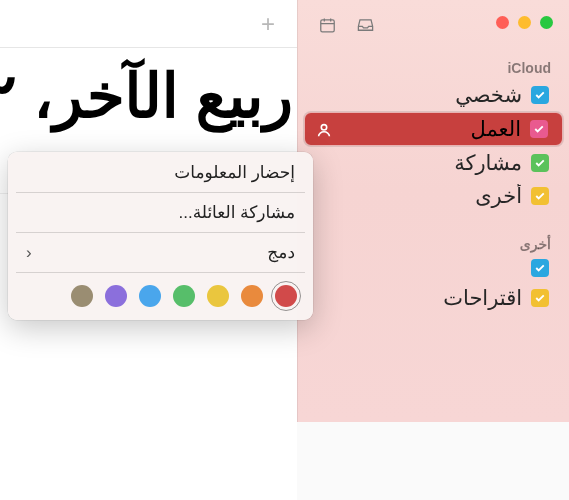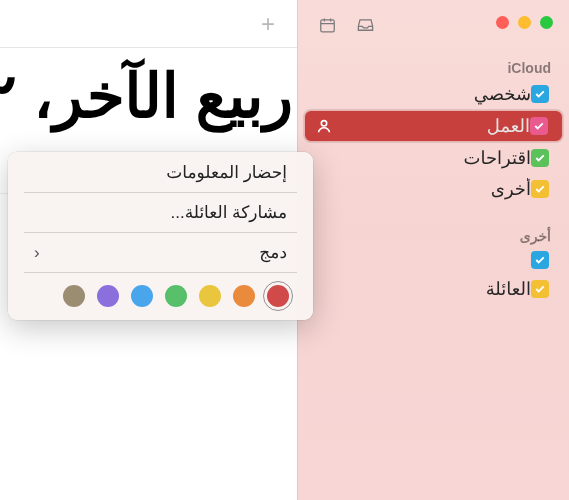--- a/index.html
+++ b/index.html
@@ -1,62 +1,62 @@
 <!DOCTYPE html>
 <html dir="rtl"><head>
 <meta charset="utf-8">
 <style>
 * { margin: 0; padding: 0; box-sizing: border-box; font-family: -apple-system, "SF Pro", "Helvetica Neue", Arial, sans-serif; }
 body { width: 569px; height: 500px; overflow: hidden; background: #fafafa; position: relative; }
 
 
 .sidebar {
-  position: absolute; top: 0; right: 0; width: 272px; height: 500px;
+  position: absolute; top: 0; right: 0; width: 272px; height: 422px;
   background: linear-gradient(180deg, #f9dcd9 0%, #f6d4d2 45%, #f7d6d5 100%);
   border-left: 1px solid rgba(0,0,0,.07);
 }
 
 
 .traffic { position: absolute; top: 16px; right: 16px; display: flex; gap: 9px; flex-direction: row-reverse; }
 .tl { width: 13px; height: 13px; border-radius: 50%; }
 .tl-close { background: #ff5f57; }
 .tl-min { background: #febc2e; }
 .tl-max { background: #28c840; }
 
 
 .tool-icons { position: absolute; top: 12px; left: 10px; display: flex; gap: 0; }
 .tbtn { width: 38px; height: 26px; display: flex; align-items: center; justify-content: center; border-radius: 6px; color: #7a7a7a; }
 .tbtn svg { width: 19px; height: 19px; stroke: #7a7a7a; fill: none; stroke-width: 1.6; }
 
 
 .section-head { color: rgba(0,0,0,.45); font-size: 14px; font-weight: 600; padding: 4px 18px 2px; }
 .list { padding-top: 56px; }
-.row { display: flex; align-items: center; padding: 4px 14px 4px 10px; font-size: 18px; color: #262626; border-radius: 7px; margin: 1px 6px; }
-.row.selected { background: #c7403e; color: #e5e5e5; border: 1px solid rgba(255,255,255,.6); box-shadow: 0 0 0 1px rgba(0,0,0,.1); }
+.row { display: flex; align-items: center; gap: 9px; padding: 4px 14px 4px 10px; font-size: 21px; color: #262626; border-radius: 7px; margin: 1px 6px; }
+.row.selected { background: #c7403e; color: #000000; border: 1px solid rgba(255,255,255,.6); box-shadow: 0 0 0 1px rgba(0,0,0,.1); }
 .chk { width: 18px; height: 18px; border-radius: 4px; display: flex; align-items: center; justify-content: center; flex-shrink: 0; }
 .chk svg { width: 12px; height: 12px; stroke: #fff; stroke-width: 2.5; fill: none; }
 .row-label { flex: 1; white-space: nowrap; overflow: hidden; }
 .share-ico { width: 18px; height: 18px; }
 .share-ico svg { stroke: #fff; fill: none; stroke-width: 1.8; }
 
 
 .main { position: absolute; top: 0; left: 0; right: 272px; height: 500px; background: #fff; }
 .main-top { height: 48px; border-bottom: 1px solid #e6e6e6; display: flex; align-items: center; padding: 0 14px; }
 .add-btn { width: 30px; height: 26px; display:flex; align-items:center; justify-content:center; color:#b8b8b8; font-size: 24px; font-weight: 300; }
 .title-area { padding: 12px 0 0 0; }
 .big-title { font-size: 61px; font-weight: 700; color: #000000; padding-right: 4px; white-space: nowrap; letter-spacing: -1px; }
 .thin-line { border-top: 1px solid #eee; margin-top: 62px; }
 
 
 .menu {
   position: absolute; top: 152px; left: 8px; width: 305px;
   background: rgba(249, 242, 241, .96);
   backdrop-filter: blur(20px);
   border-radius: 9px; box-shadow: 0 8px 30px rgba(0,0,0,.22), 0 0 0 .5px rgba(0,0,0,.12);
-  padding: 5px 8px;
+  padding: 5px 0;
 }
 .mi { font-size: 17px; color: #222; padding: 5px 18px; text-align: right; display: flex; align-items: center; justify-content: space-between; }
 .mi .chev { font-size: 17px; color: #555; }
 .sep { height: 1px; background: rgba(0,0,0,.14); margin: 4px 8px; }
 .swatch-row { display: flex; gap: 12px; padding: 8px 16px; justify-content: flex-start; }
 .swatch { width: 22px; height: 22px; border-radius: 50%; position: relative; }
 .swatch.sel::after { content:""; position:absolute; inset:-4px; border:1.5px solid rgba(0,0,0,.4); border-radius:50%; }
 </style>
 </head>
 <body>
@@ -117,21 +117,21 @@
             <path d="M4 17c0-3 3-5 6-5s6 2 6 5"></path>
           </svg></span>
     </div>
 
     <div class="row">
       <span class="chk" style="background:#5bc25b">
           <svg viewBox="0 0 16 16">
             <path d="M3 8l3.2 3.2L13 4.5"></path>
           </svg>
         </span>
-      <span class="row-label">اقتراحات</span>
+      <span class="row-label">مشاركة</span>
     </div>
 
     <div class="row">
       <span class="chk" style="background:#f2c032">
           <svg viewBox="0 0 16 16">
             <path d="M3 8l3.2 3.2L13 4.5"></path>
           </svg>
         </span>
       <span class="row-label">أخرى</span>
     </div>
@@ -145,21 +145,21 @@
           </svg>
         </span>
     </div>
 
     <div class="row">
       <span class="chk" style="background:#f2c032">
           <svg viewBox="0 0 16 16">
             <path d="M3 8l3.2 3.2L13 4.5"></path>
           </svg>
         </span>
-      <span class="row-label">العائلة</span>
+      <span class="row-label">اقتراحات</span>
     </div>
   </div>
 </div>
 
 <div class="menu">
   <div class="mi">
       <span>إحضار المعلومات</span>
     </div>
   <div class="sep"></div>
   <div class="mi">

